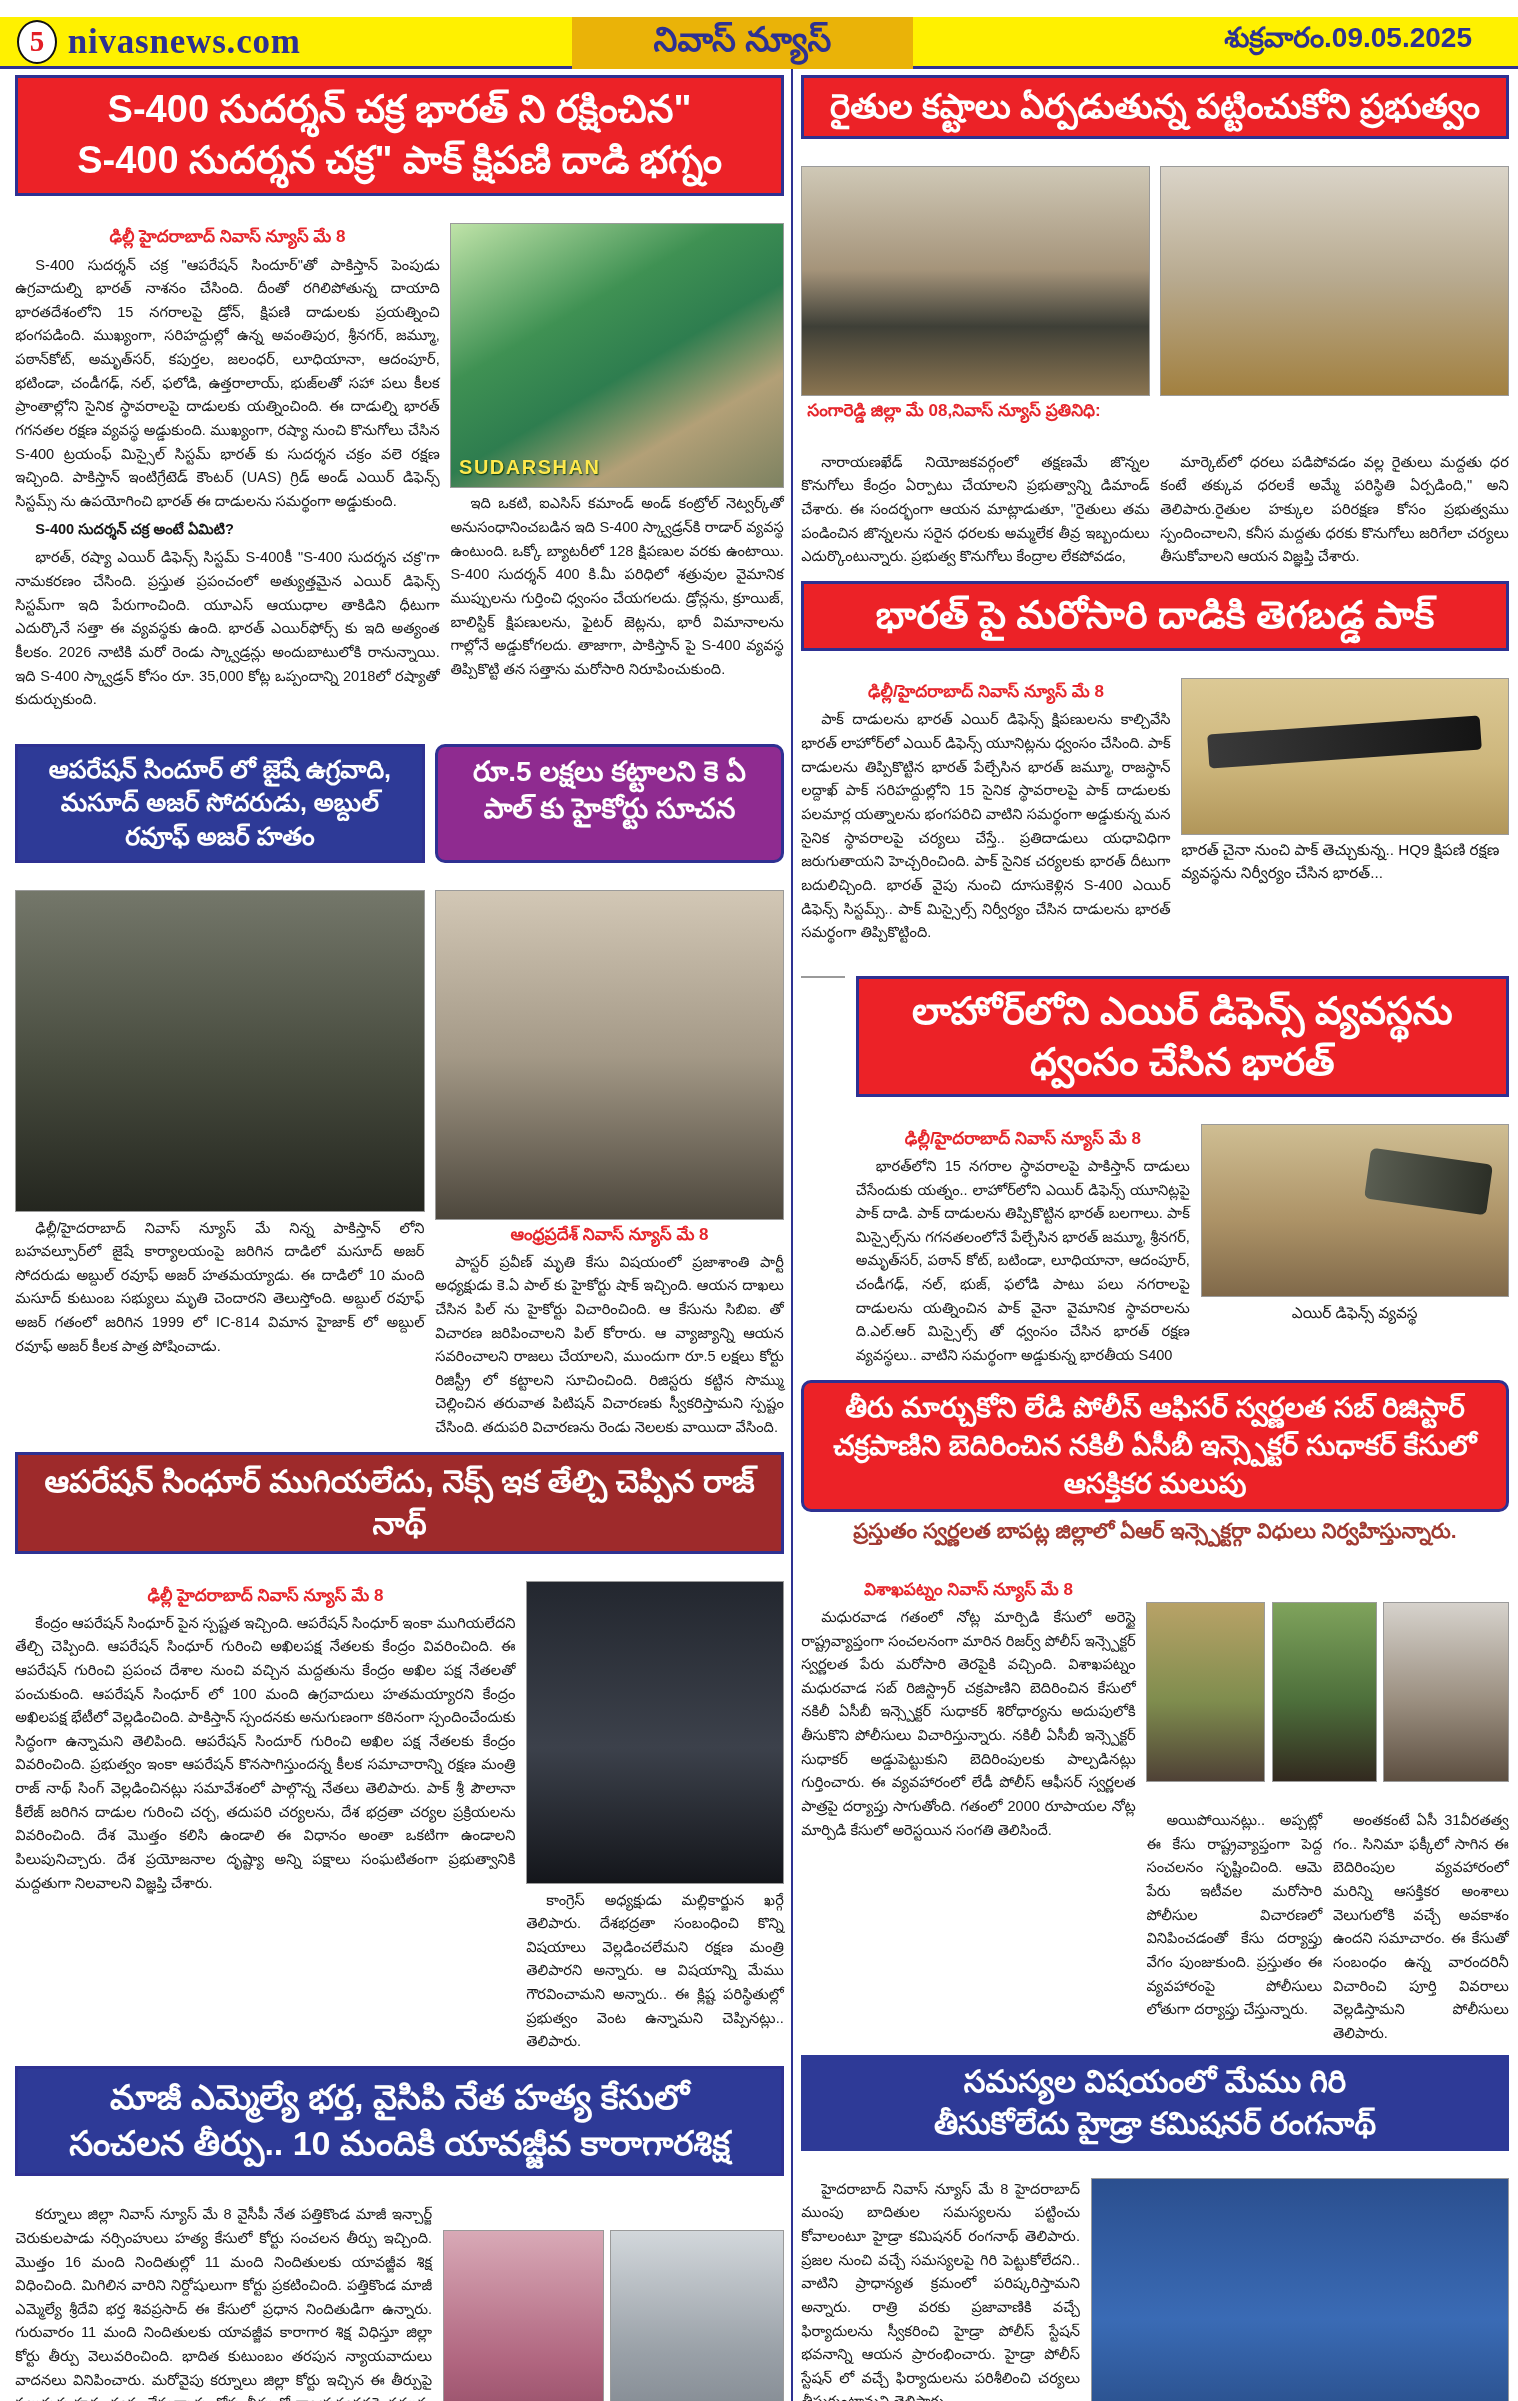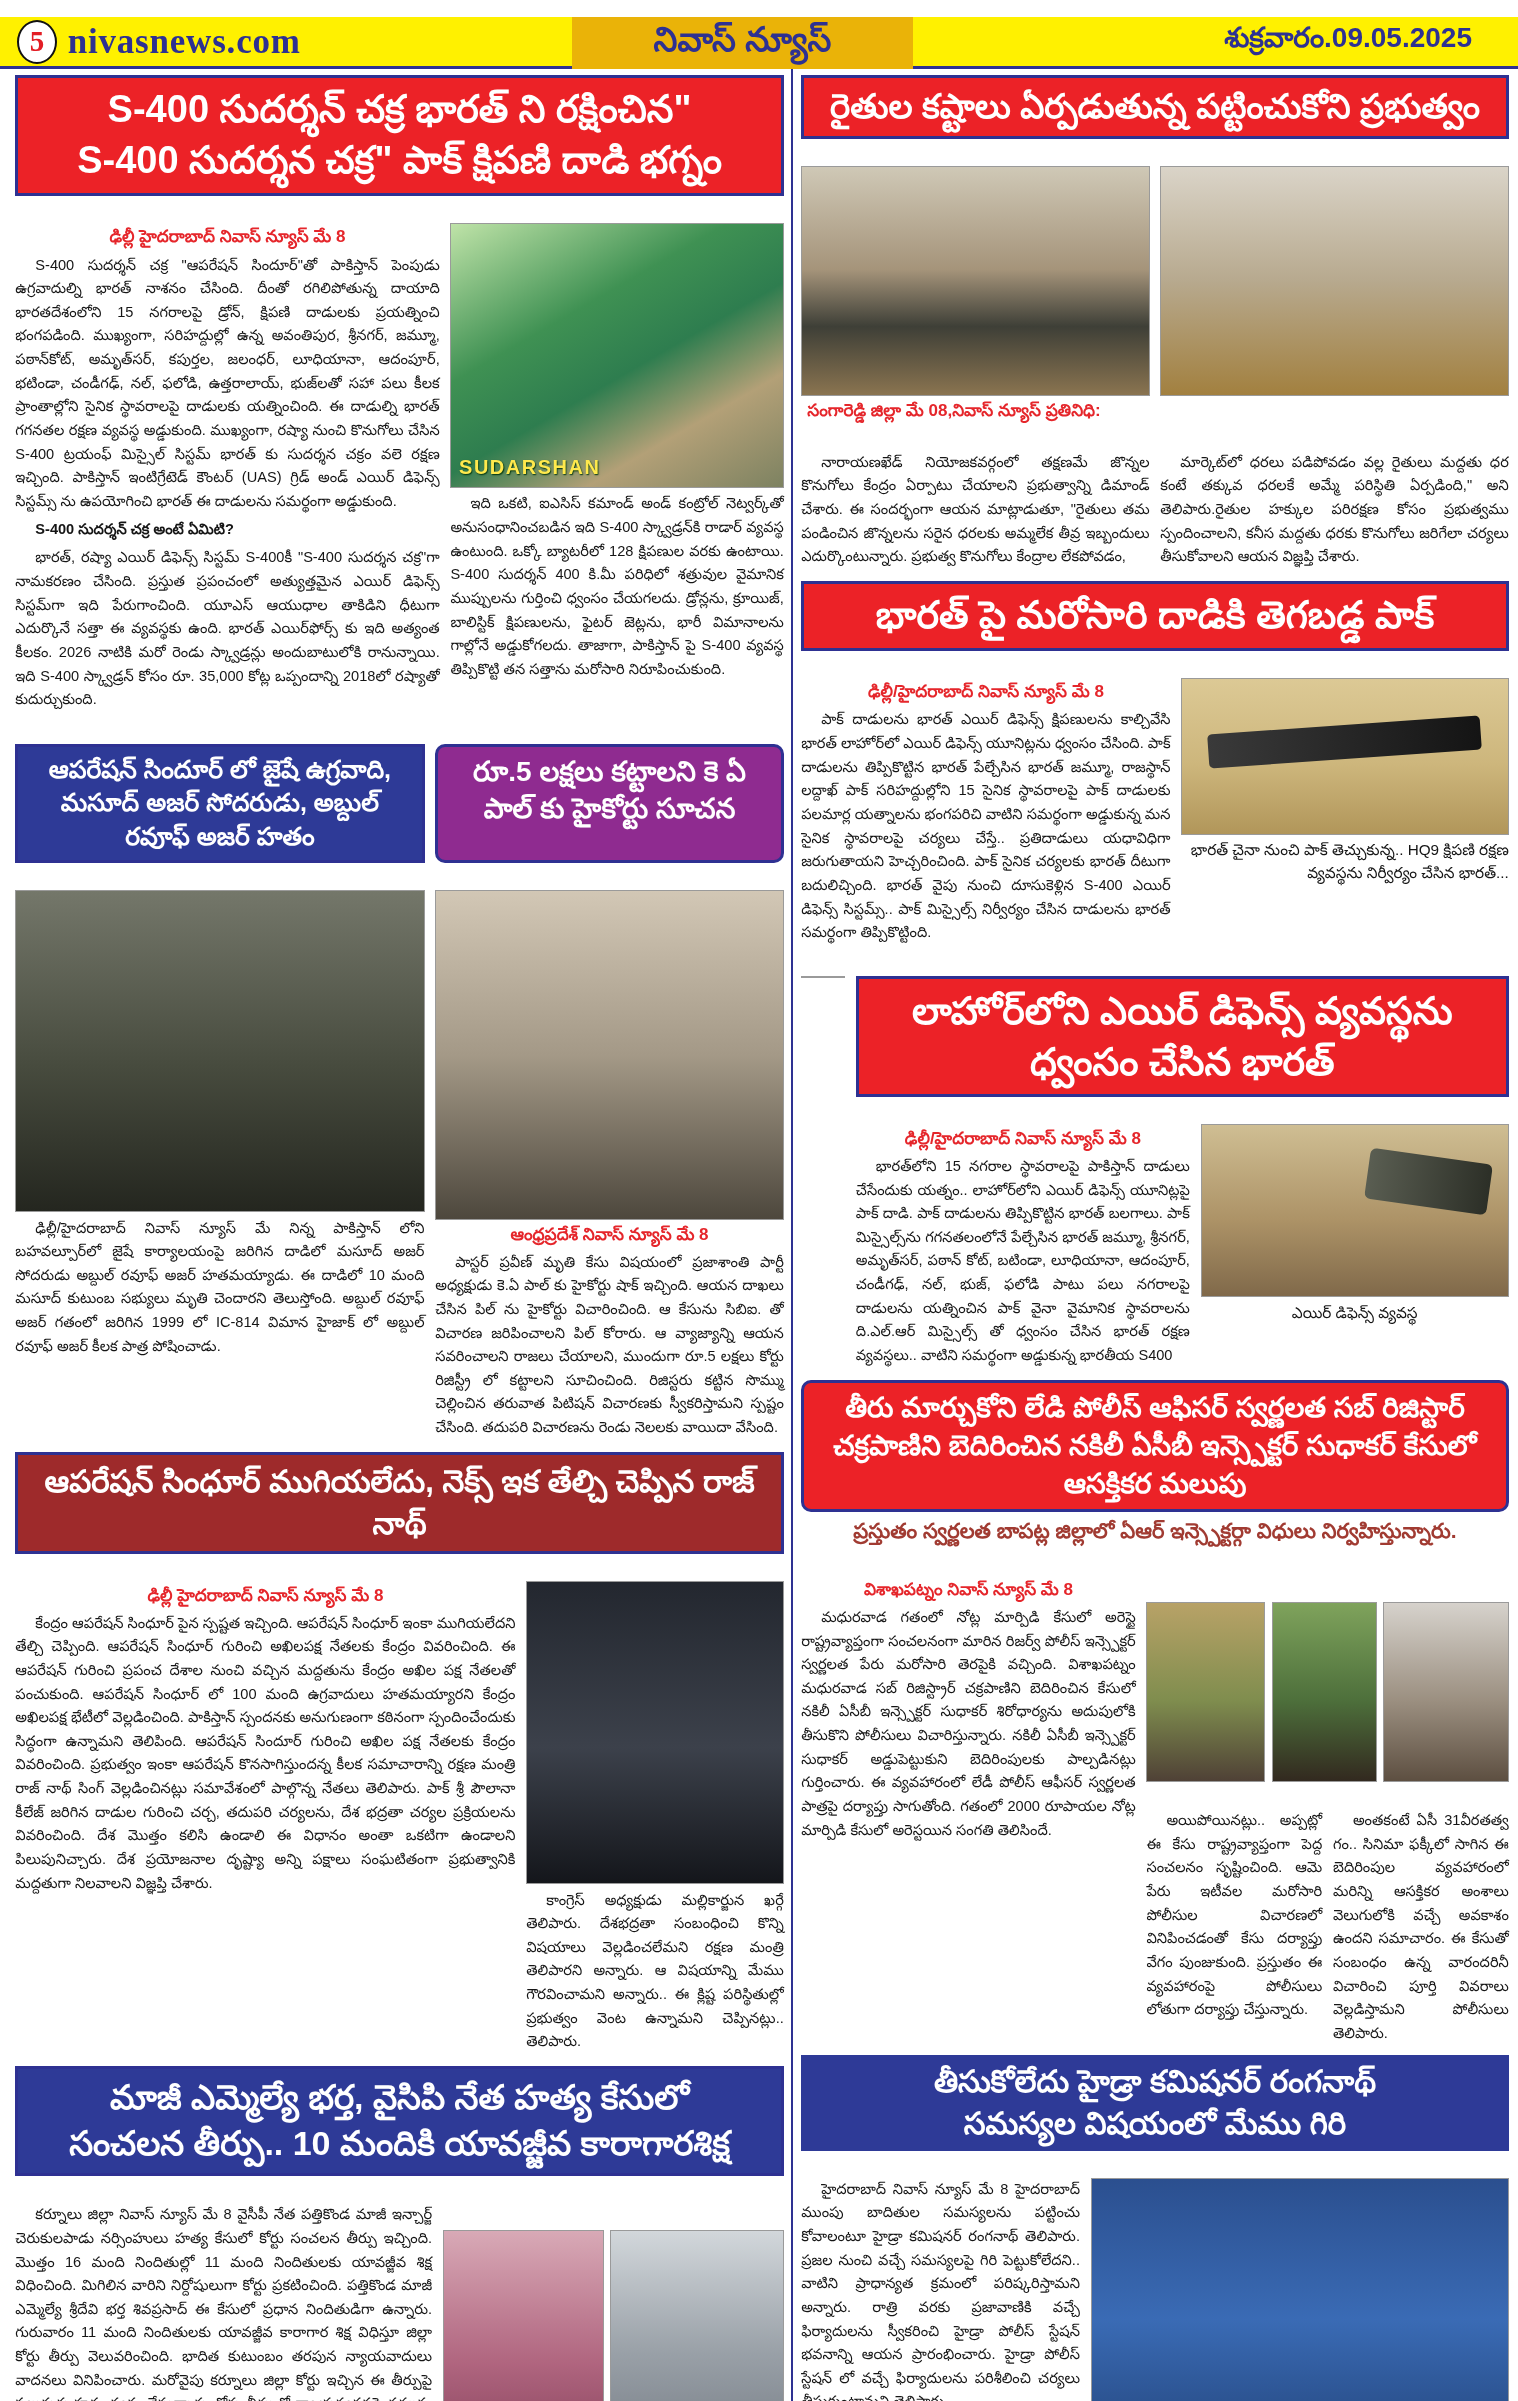--- a/index.html
+++ b/index.html
@@ -34,21 +34,21 @@
   .h38 { font-size:28px;border-radius:10px; }
   .h34 { font-size:25px; }
   .noborder { border:none; }
 
   .rule { border-top:2.3px solid #2E3192; margin:4.6px 0; }
 
   
   .dateline { color:#E5262B; font-weight:bold; text-align:center; font-size:17px; margin:4.6px 0 3.1px; }
   p.body { font-size:14.6px; line-height:1.62; text-align:justify; text-indent:20px; margin-bottom:4.6px; }
   .subhead-q { font-weight:bold; text-indent:0; }
-  .caption { font-size:15.3px; line-height:1.5; margin-top:3.1px;text-align:right; }
+  .caption { font-size:15.3px; line-height:1.5; margin-top:3.1px; }
   .caption.center { text-align:center; }
   .maroon-sub { color:#A13B32; font-weight:bold; font-size:21px; text-align:center; margin:7.7px 0 3.1px; }
   .plum-head { color:#8E2455; font-weight:bold; font-size:37px; text-align:center; margin:7.7px 0 4.6px; }
   .blue-head { color:#2E3192; font-weight:bold; font-size:28px; text-align:center; margin:6.1px 0 4.6px; }
 
   .row { display:flex; gap:10.7px;margin-top:27px; }
   .cell { min-width:0; }
 
   
   .ph { position:relative; width:100%; overflow:hidden; border:0.8px solid #9a9a9a; }
@@ -211,22 +211,22 @@
             <div class="ph ph-cop3" style="width:36%"></div>
           </div>
           <div class="row">
             <p class="body cell" style="width:50%">అయిపోయినట్లు.. అప్పట్లో ఈ కేసు రాష్ట్రవ్యాప్తంగా పెద్ద సంచలనం సృష్టించింది. ఆమె పేరు ఇటీవల మరోసారి పోలీసుల విచారణలో వినిపించడంతో కేసు దర్యాప్తు వేగం పుంజుకుంది. ప్రస్తుతం ఈ వ్యవహారంపై పోలీసులు లోతుగా దర్యాప్తు చేస్తున్నారు.</p>
             <p class="body cell" style="width:50%">అంతకంటే ఏసీ 31వీరతత్వ గం.. సినిమా ఫక్కీలో సాగిన ఈ బెదిరింపుల వ్యవహారంలో మరిన్ని ఆసక్తికర అంశాలు వెలుగులోకి వచ్చే అవకాశం ఉందని సమాచారం. ఈ కేసుతో సంబంధం ఉన్న వారందరినీ విచారించి పూర్తి వివరాలు వెల్లడిస్తామని పోలీసులు తెలిపారు.</p>
           </div>
         </div>
       </section>
 
       <section class="box navy h42 noborder mb6">
+        <div>సమస్యల విషయంలో మేము గిరి</div>
         <div>తీసుకోలేదు హైడ్రా కమిషనర్ రంగనాథ్</div>
-        <div>సమస్యల విషయంలో మేము గిరి</div>
       </section>
       <section class="row mb10">
         <div class="cell" style="width:40%">
           <p class="body">హైదరాబాద్ నివాస్ న్యూస్ మే 8 హైదరాబాద్ ముంపు బాదితుల సమస్యలను పట్టించు కోవాలంటూ హైడ్రా కమిషనర్ రంగనాథ్ తెలిపారు. ప్రజల నుంచి వచ్చే సమస్యలపై గిరి పెట్టుకోలేదని.. వాటిని ప్రాధాన్యత క్రమంలో పరిష్కరిస్తామని అన్నారు. రాత్రి వరకు ప్రజావాణికి వచ్చే ఫిర్యాదులను స్వీకరించి హైడ్రా పోలీస్ స్టేషన్ భవనాన్ని ఆయన ప్రారంభించారు. హైడ్రా పోలీస్ స్టేషన్ లో వచ్చే ఫిర్యాదులను పరిశీలించి చర్యలు తీసుకుంటామని తెలిపారు.</p>
           <p class="body">కార్యక్రమంలో రంగనాథ్ మాట్లాడుతూ.. "ఫలానా సమస్య పైన పరిష్కారానికి మేము గిరి గీసుకోలేదు.. ముందుగా వచ్చిన వాటిని పరిశీలించి మేము పనులు చేస్తాం.. హైడ్రా కు రేపటినుంచి, నాగల కథలను తగ్గిస్తున్నాం" అని సందర్భంగా వెల్లడించారు.</p>
         </div>
         <div class="cell" style="width:60%">
           <div class="ph ph-ranganath"></div>
         </div>
       </section>

